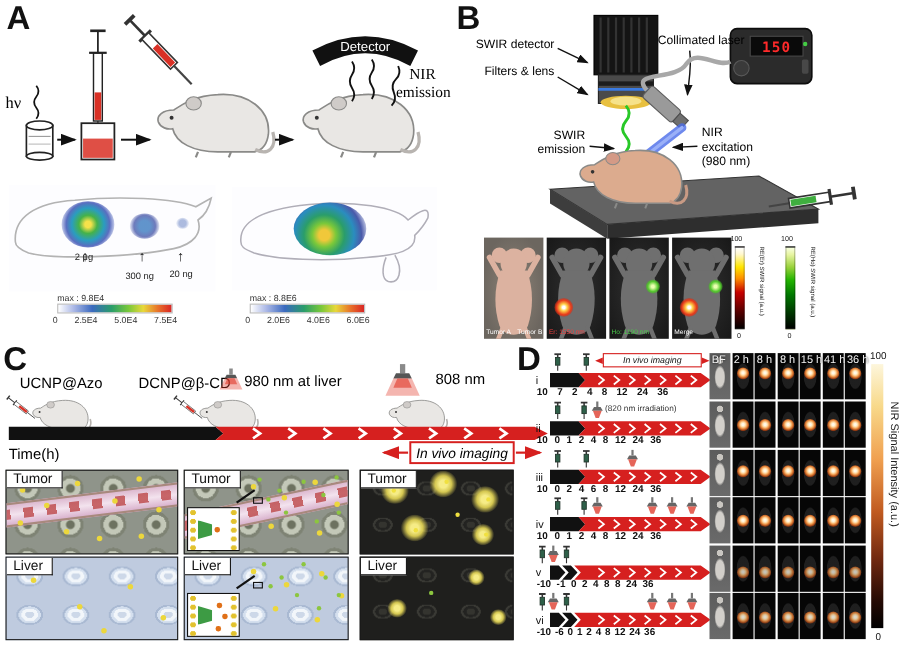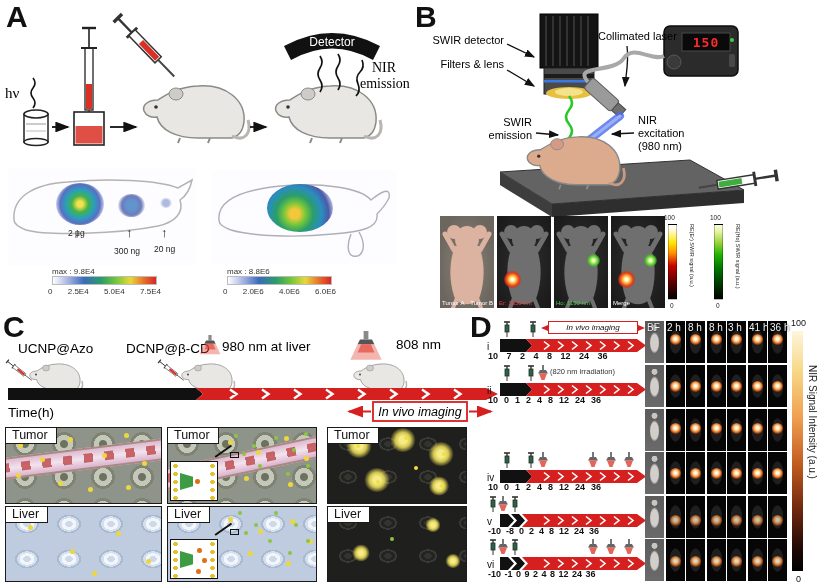--- a/index.html
+++ b/index.html
@@ -442,20 +442,38 @@
       </svg>
     <span class="dnote">(820 nm irradiation)</span>
     <svg class="bar" width="146" height="13">
       <polygon points="0,0 26,0 32,6.5 26,13 0,13" fill="#111"></polygon>
       <polygon points="26,0 137,0 146,6.5 137,13 26,13 32,6.5" fill="#d6201f"></polygon>
       <path d="M44,2.5 l5,4 l-5,4 M58,2.5 l5,4 l-5,4 M72,2.5 l5,4 l-5,4 M86,2.5 l5,4 l-5,4 M100,2.5 l5,4 l-5,4 M114,2.5 l5,4 l-5,4 M128,2.5 l5,4 l-5,4" stroke="#fff" stroke-width="1.6" fill="none"></path>
     </svg>
     <div class="ticks ws4">10 0 1 2 4 8 12 24 36</div>
   </div>
 
+  <div class="drow" style="top:409px">
+    <span class="rlab">iii</span>
+    <svg class="ic" style="left:16px">
+        <use href="#syr"></use>
+      </svg>
+    <svg class="ic" style="left:42px">
+        <use href="#syr"></use>
+      </svg>
+    <svg class="ic" style="left:84px">
+        <use href="#pin"></use>
+      </svg>
+    <svg class="bar" width="146" height="13">
+      <polygon points="0,0 26,0 32,6.5 26,13 0,13" fill="#111"></polygon>
+      <polygon points="26,0 137,0 146,6.5 137,13 26,13 32,6.5" fill="#d6201f"></polygon>
+      <path d="M44,2.5 l5,4 l-5,4 M58,2.5 l5,4 l-5,4 M72,2.5 l5,4 l-5,4 M86,2.5 l5,4 l-5,4 M100,2.5 l5,4 l-5,4 M114,2.5 l5,4 l-5,4 M128,2.5 l5,4 l-5,4" stroke="#fff" stroke-width="1.6" fill="none"></path>
+    </svg>
+    <div class="ticks ws4">10 0 2 4 6 8 12 24 36</div>
+  </div>
 
   <div class="drow" style="top:452px">
     <span class="rlab">iv</span>
     <svg class="ic" style="left:16px">
         <use href="#syr"></use>
       </svg>
     <svg class="ic" style="left:40px">
         <use href="#syr"></use>
       </svg>
     <svg class="ic" style="left:52px">
@@ -488,21 +506,21 @@
       </svg>
     <svg class="ic" style="left:24px">
         <use href="#syr"></use>
       </svg>
     <svg class="bar" width="146" height="13">
       <polygon points="0,0 8,0 14,6.5 8,13 0,13" fill="#111"></polygon>
       <polygon points="11,0 19,0 25,6.5 19,13 11,13 17,6.5" fill="#111"></polygon>
       <polygon points="22,0 137,0 146,6.5 137,13 22,13 28,6.5" fill="#d6201f"></polygon>
       <path d="M44,2.5 l5,4 l-5,4 M58,2.5 l5,4 l-5,4 M72,2.5 l5,4 l-5,4 M86,2.5 l5,4 l-5,4 M100,2.5 l5,4 l-5,4 M114,2.5 l5,4 l-5,4 M128,2.5 l5,4 l-5,4" stroke="#fff" stroke-width="1.6" fill="none"></path>
     </svg>
-    <div class="ticks ws3">-10 -8 0 2 4 8 12 24 36</div>
+    <div class="ticks ws3">-10 -1 0 2 4 8 8 24 36</div>
   </div>
 
   <div class="drow" style="top:539px">
     <span class="rlab">vi</span>
     <svg class="ic" style="left:2px">
         <use href="#syr"></use>
       </svg>
     <svg class="ic" style="left:12px">
         <use href="#pin"></use>
       </svg>
@@ -517,21 +535,21 @@
       </svg>
     <svg class="ic" style="left:138px">
         <use href="#pin"></use>
       </svg>
     <svg class="bar" width="146" height="13">
       <polygon points="0,0 8,0 14,6.5 8,13 0,13" fill="#111"></polygon>
       <polygon points="11,0 19,0 25,6.5 19,13 11,13 17,6.5" fill="#111"></polygon>
       <polygon points="22,0 137,0 146,6.5 137,13 22,13 28,6.5" fill="#d6201f"></polygon>
       <path d="M44,2.5 l5,4 l-5,4 M58,2.5 l5,4 l-5,4 M72,2.5 l5,4 l-5,4 M86,2.5 l5,4 l-5,4 M100,2.5 l5,4 l-5,4 M114,2.5 l5,4 l-5,4 M128,2.5 l5,4 l-5,4" stroke="#fff" stroke-width="1.6" fill="none"></path>
     </svg>
-    <div class="ticks ws2">-10 -1 0 9 2 4 8 12 24 36</div>
+    <div class="ticks ws2">-10 -6 0 1 2 4 8 12 24 36</div>
   </div>
 
   <div>
     <div class="grow r0" style="top:321px">
       <div class="gc bf"></div>
         <div class="gc nir"></div>
         <div class="gc nir"></div>
         <div class="gc nir"></div>
         <div class="gc nir"></div>
         <div class="gc nir"></div>
@@ -579,21 +597,21 @@
         <div class="gc nir"></div>
         <div class="gc nir"></div>
         <div class="gc nir"></div>
         <div class="gc nir"></div>
         <div class="gc nir"></div>
     </div>
     <span class="ghead" style="left:647px">BF</span>
     <span class="ghead" style="left:667px">2 h</span>
     <span class="ghead" style="left:688px">8 h</span>
     <span class="ghead" style="left:709px">8 h</span>
-    <span class="ghead" style="left:728px">3 h</span>
+    <span class="ghead" style="left:728px">15 h</span>
     <span class="ghead" style="left:749px">41 h</span>
     <span class="ghead" style="left:770px">36 h</span>
   </div>
 
   <span class="dcnum" style="left:791px;top:318px">100</span>
   <div id="dcbar"></div>
   <span class="dcnum" style="left:796px;top:574px">0</span>
   <div id="dvlab">NIR Signal Intensity (a.u.)</div>
 
 </div>

